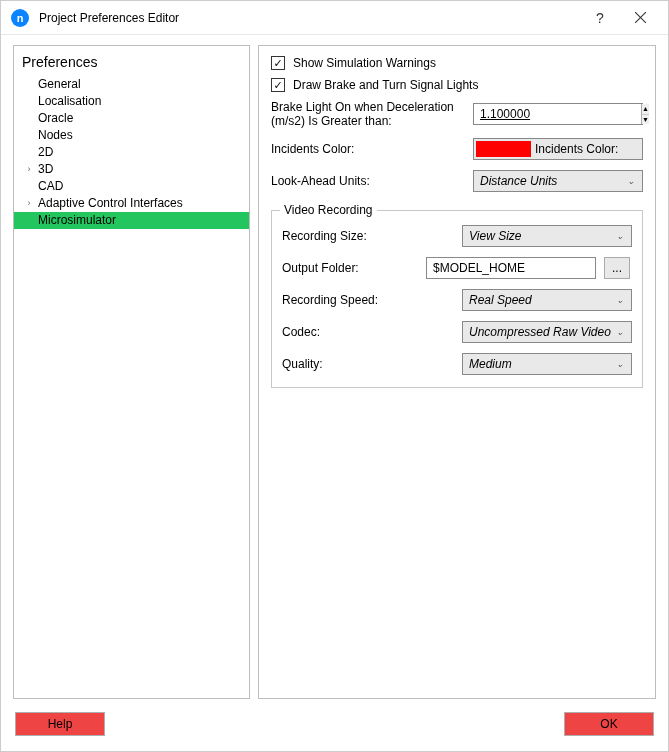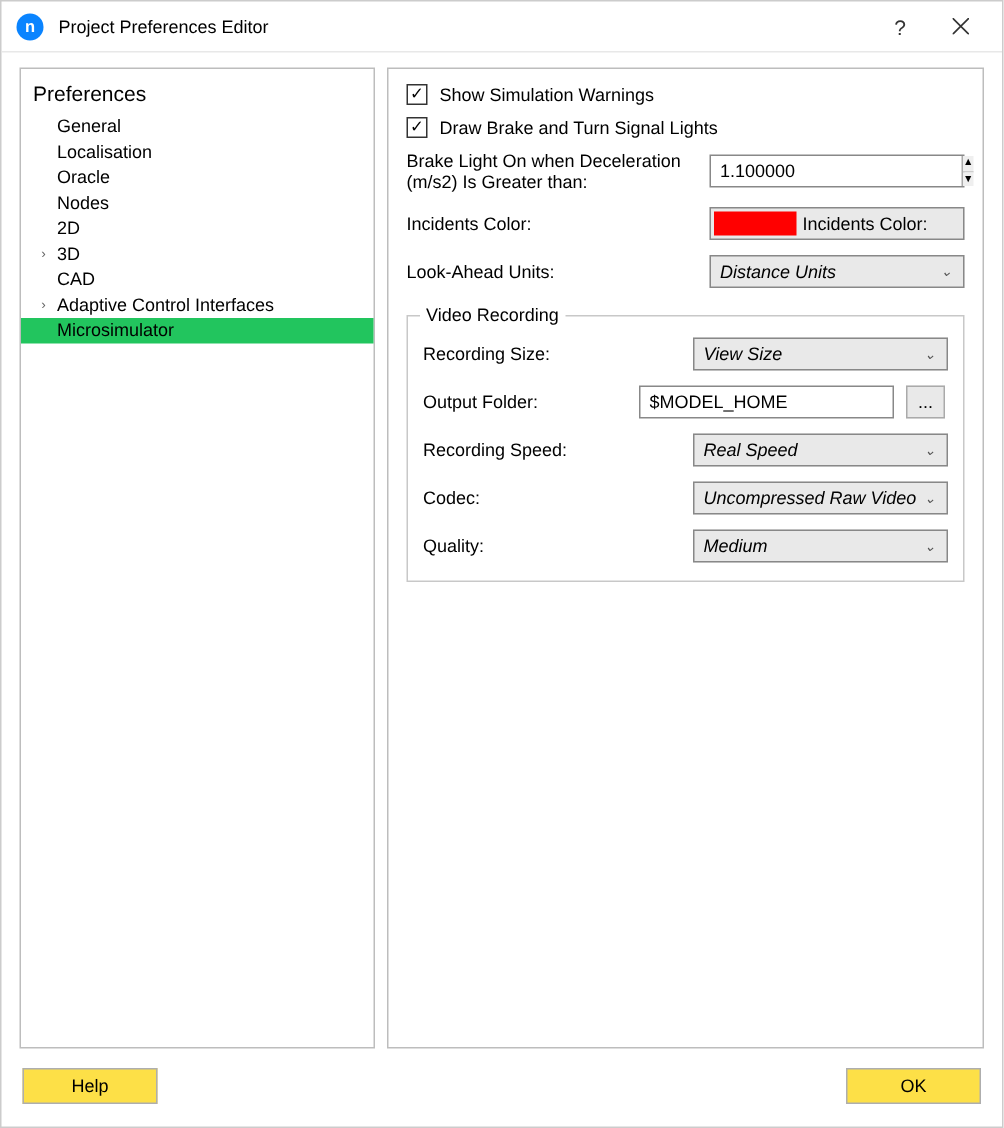--- a/index.html
+++ b/index.html
@@ -113,20 +113,21 @@
     border: 1px solid #888;
     height: 22px;
     background: #fff;
   }
   .spin-input {
     flex: 1;
     border: none;
     padding: 0 6px;
     font-size: 12px;
     outline: none;
+    text-decoration: underline;
   }
   .spin-btns {
     width: 16px;
     display: flex;
     flex-direction: column;
     border-left: 1px solid #aaa;
   }
   .spin-btn {
     flex: 1;
     display: flex; align-items: center; justify-content: center;
@@ -211,21 +212,21 @@
   .button-bar {
     height: 44px;
     padding: 0 14px 10px 14px;
     display: flex;
     align-items: center;
   }
   .btn {
     width: 90px;
     height: 24px;
     border: 1px solid #aeaeae;
-    background: #fde047;
+    background: #ef4444;
     font-size: 12px;
     display: flex; align-items: center; justify-content: center;
     cursor: default;
   }
   .spacer { flex: 1; }
   .btn + .btn { margin-left: 10px; }
 </style>
 </head>
 <body>
 

